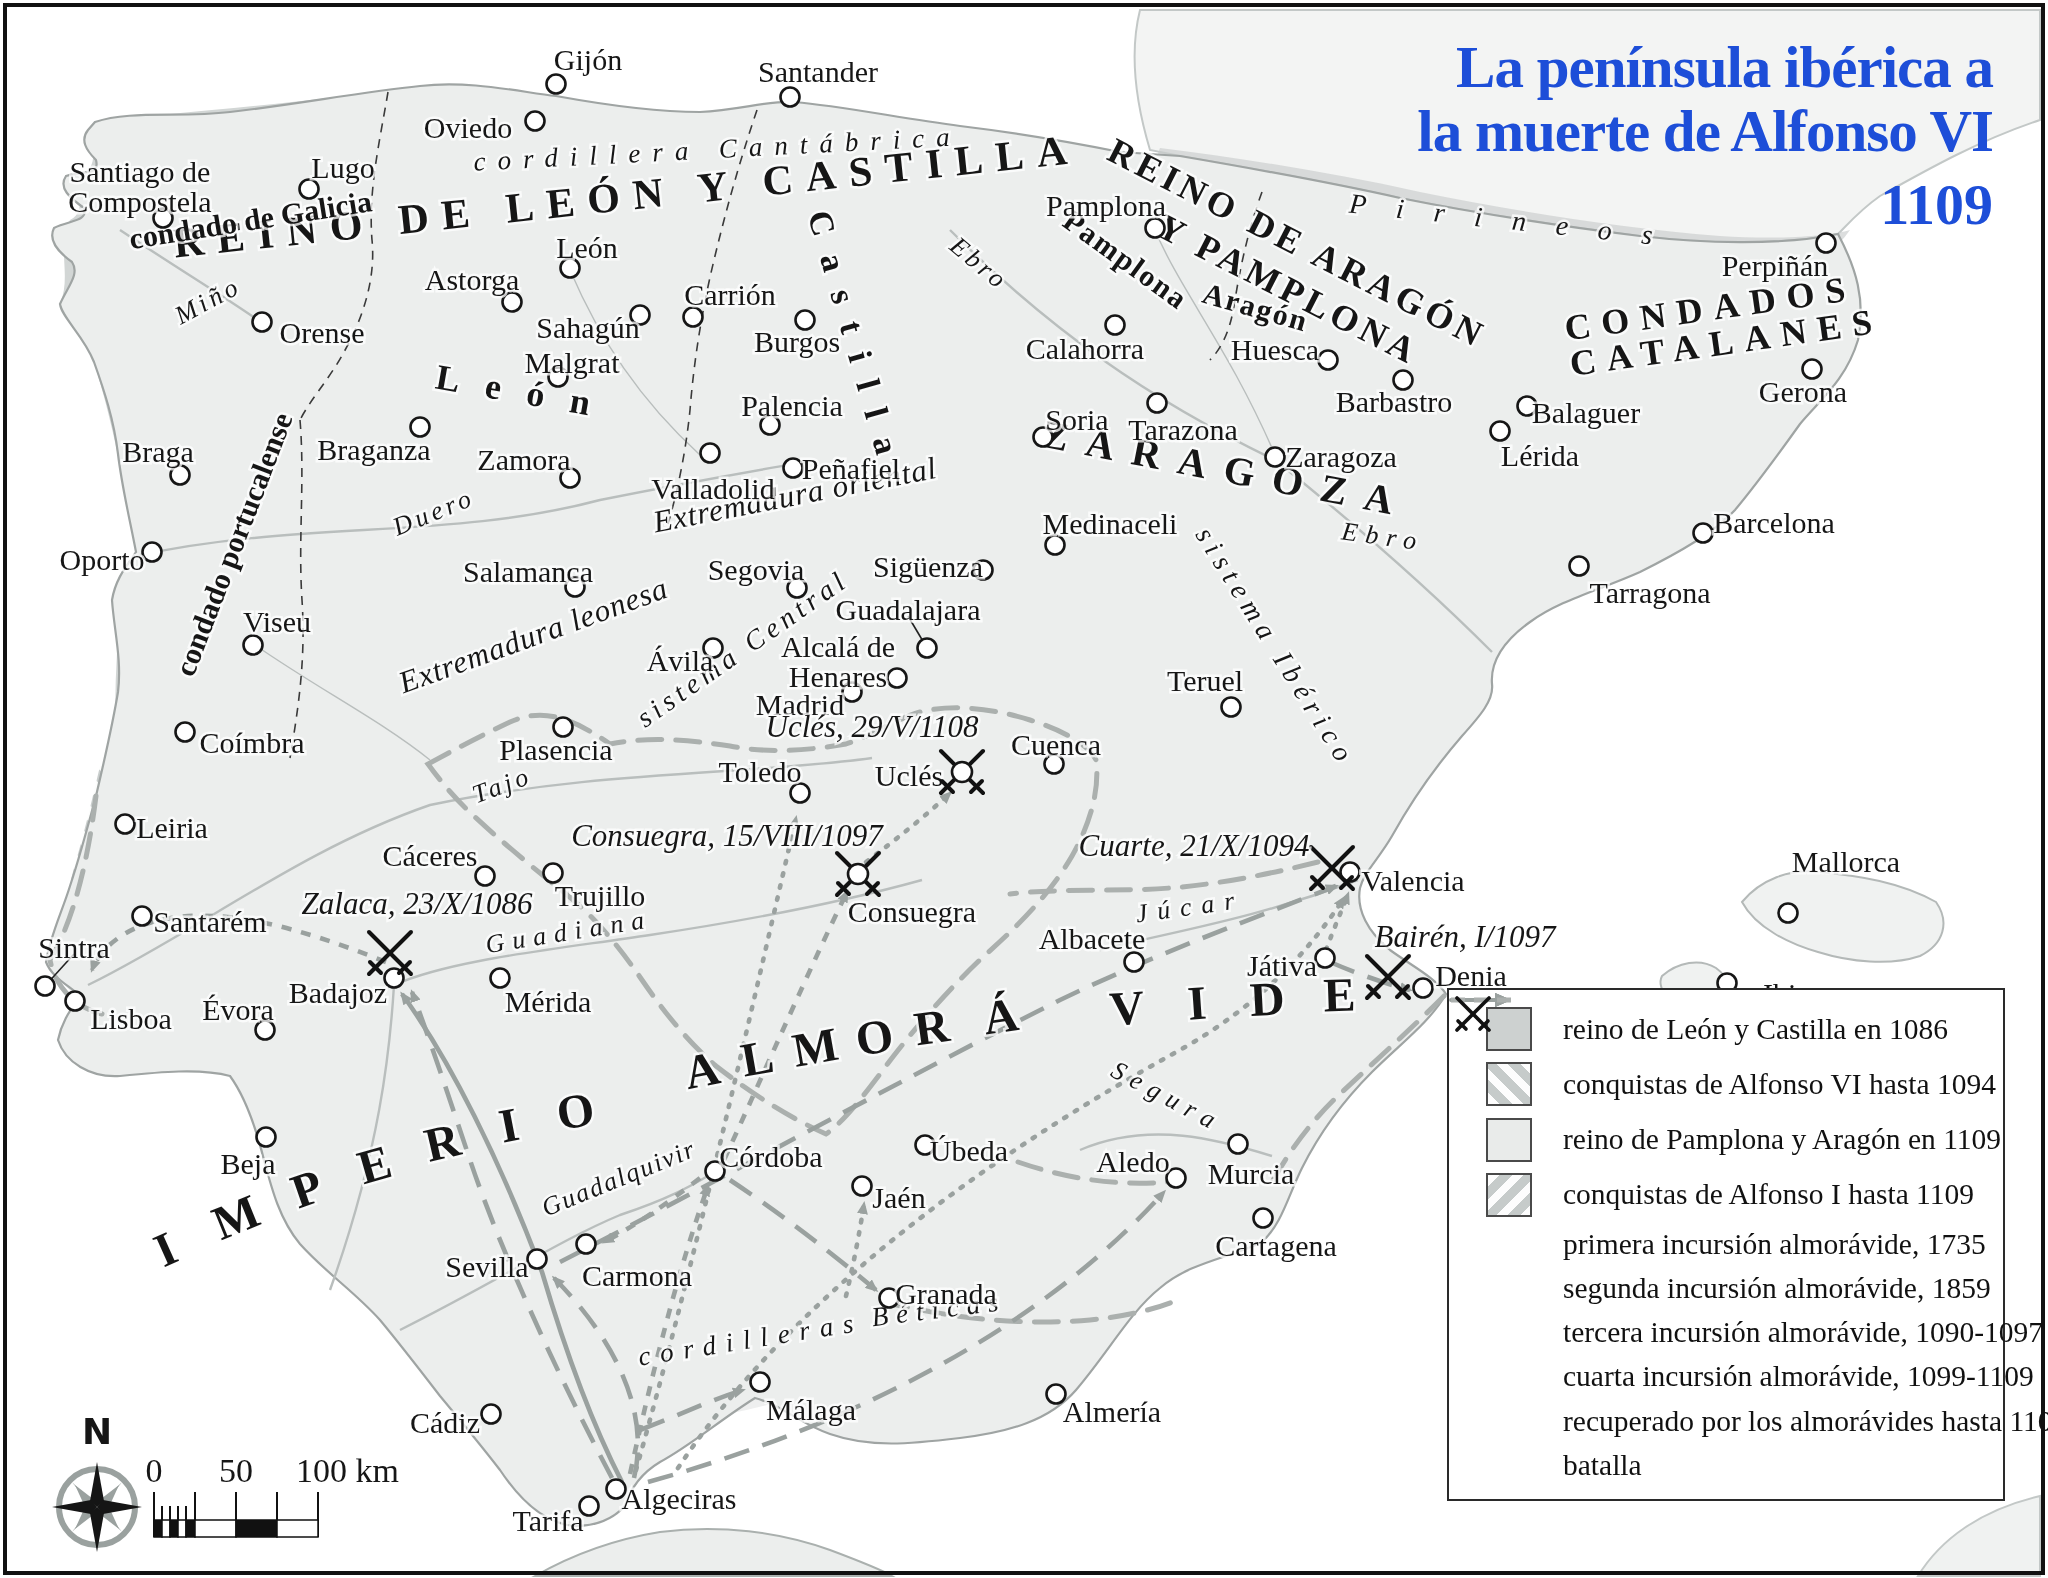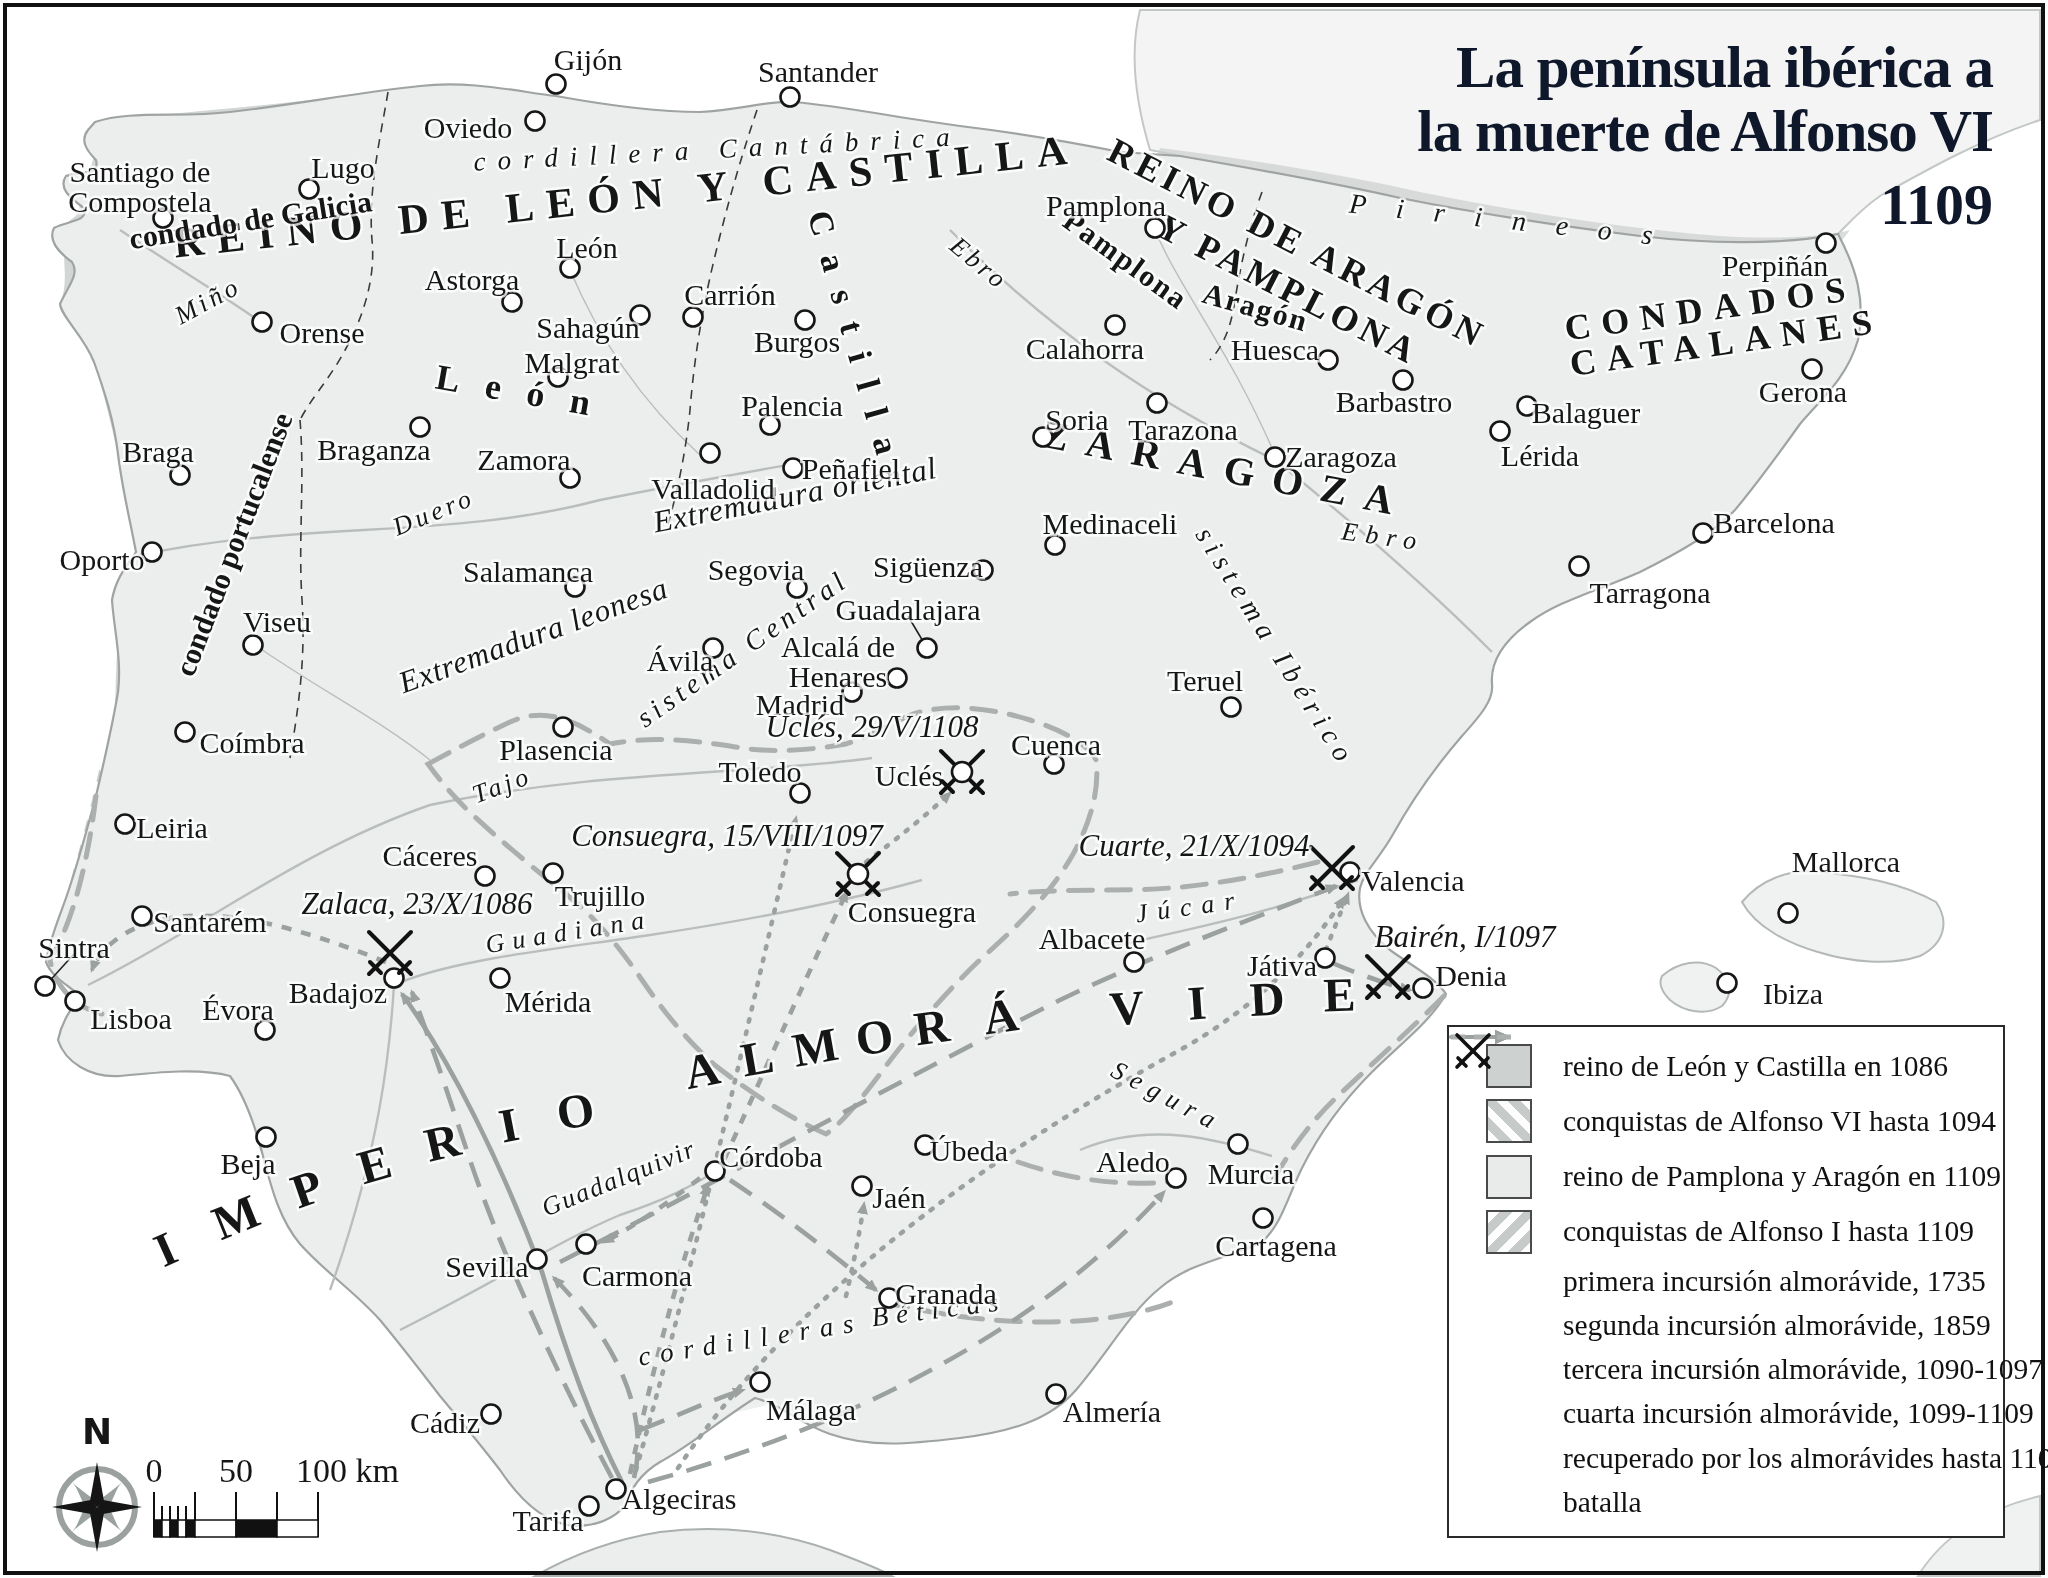--- a/index.html
+++ b/index.html
@@ -2,25 +2,25 @@
 <html><head>
 <meta charset="utf-8">
 <style>
   html,body{margin:0;padding:0;background:#888;}
   #stage{position:relative;width:2048px;height:1578px;background:#fff;overflow:hidden;
          font-family:"Liberation Serif", serif;}
   svg{position:absolute;left:0;top:0;}
   svg text{font-family:"Liberation Serif", serif;fill:#161616;}
   .halo{paint-order:stroke;stroke:#ffffff;stroke-opacity:.75;stroke-width:5px;}
   
-  .title-block{position:absolute;right:55px;top:36px;text-align:right;color:#0f172a;}
+  .title-block{position:absolute;right:55px;top:36px;text-align:right;color:#1d4ed8;}
   .title-block .t{font-size:59px;font-weight:bold;line-height:1.08;letter-spacing:-1px;}
   .title-block .year{font-size:58px;font-weight:bold;margin-top:8px;}
   
-  .legend{position:absolute;left:1447px;top:1025px;width:558px;height:513px;
+  .legend{position:absolute;left:1447px;top:988px;width:558px;height:513px;
           background:#fff;border:2px solid #2a2a2a;box-sizing:border-box;
           display:flex;flex-direction:column;justify-content:space-evenly;
           padding:6px 22px 6px 28px;}
   .legend-row{display:flex;align-items:center;gap:22px;}
   .legend-label{font-size:29.5px;color:#111;white-space:nowrap;}
   .sw{width:46px;height:44px;border:2px solid #4a4a4a;box-sizing:border-box;flex:none;}
   .sw-solid-dark{background:#cdd1d0;}
   .sw-solid-light{background:#e9ebea;}
   .sw-hatch-a{background:repeating-linear-gradient(45deg,#fdfdfd 0 8px,#c6cbca 8px 17px);}
   .sw-hatch-b{background:repeating-linear-gradient(135deg,#fdfdfd 0 8px,#c6cbca 8px 17px);}

